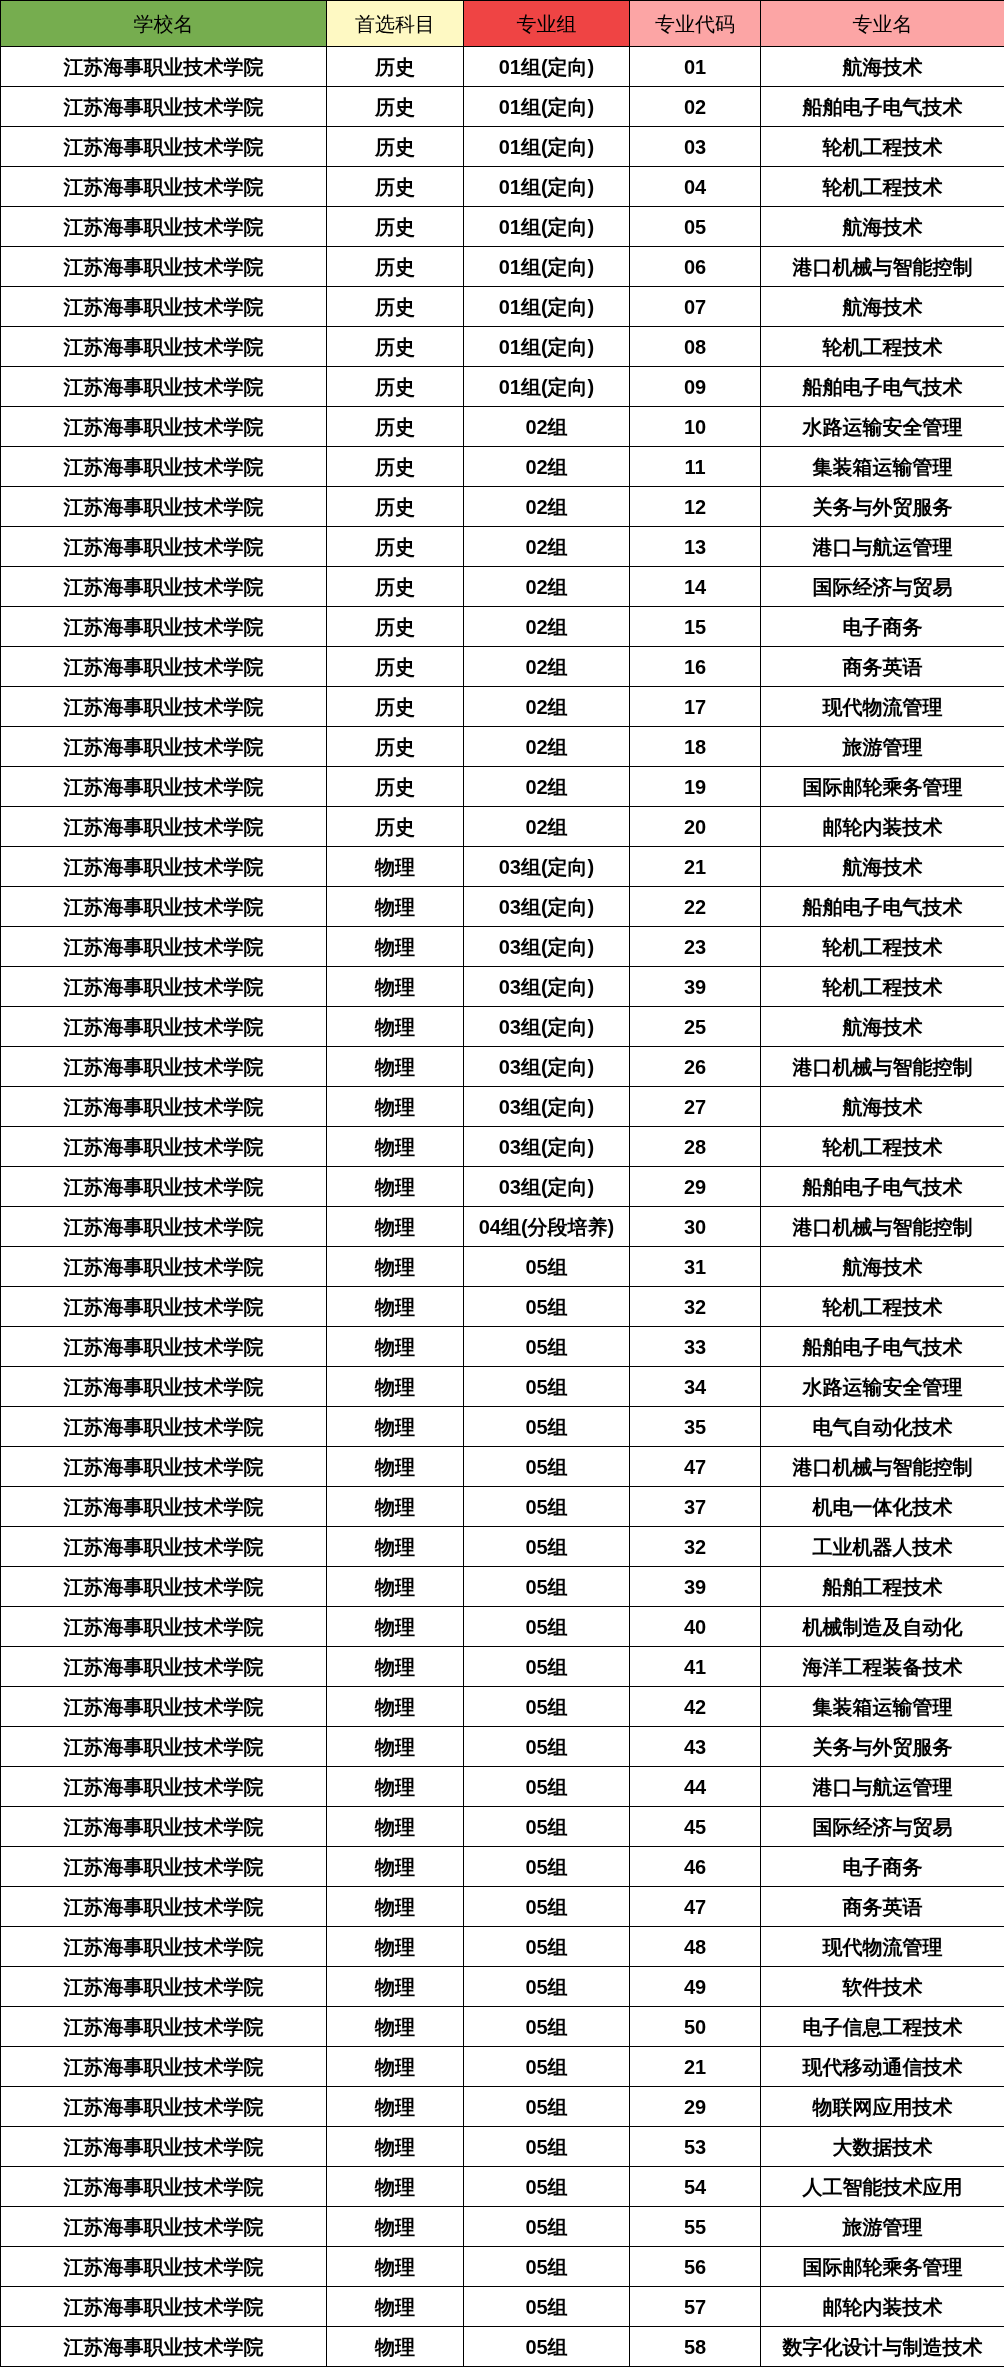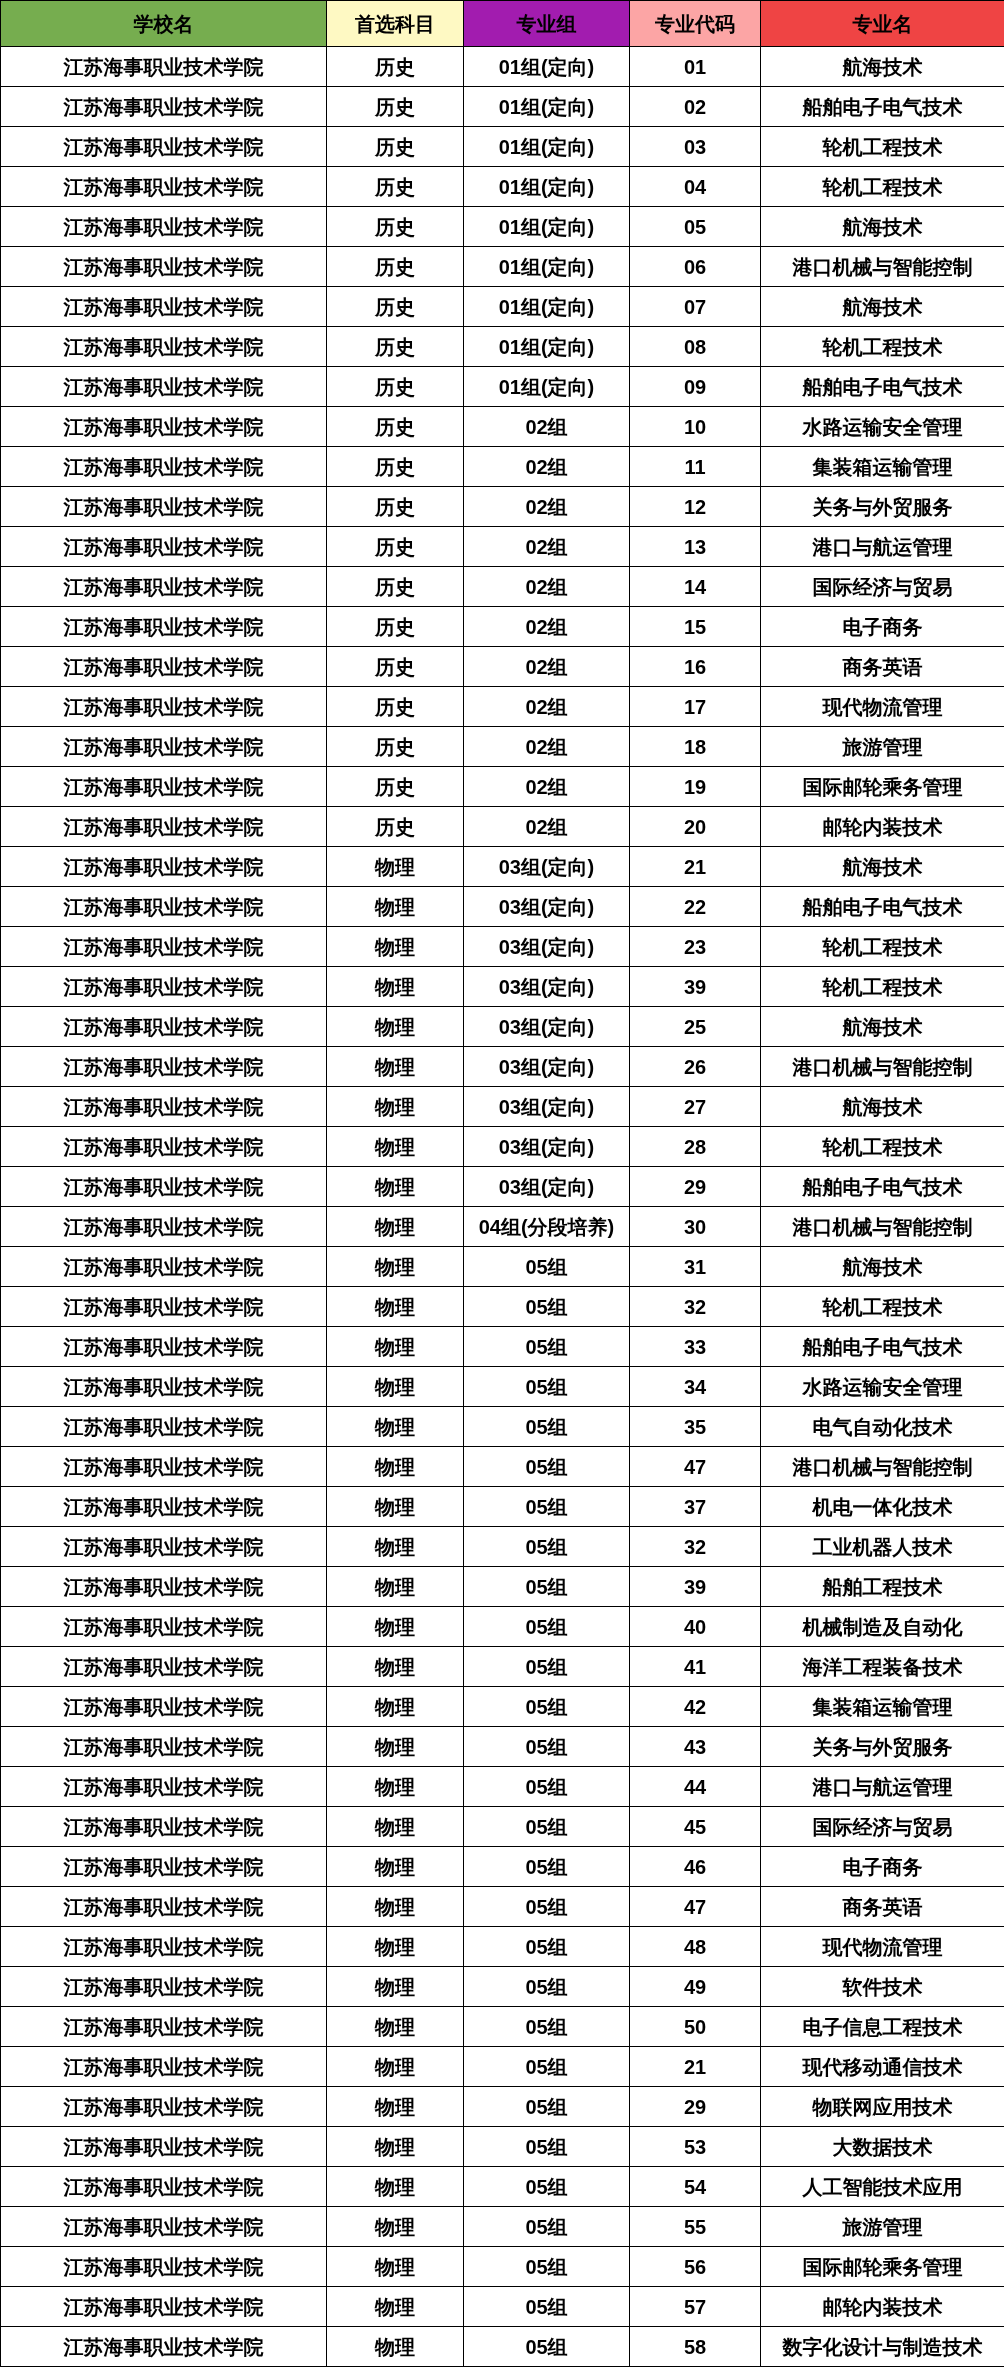--- a/index.html
+++ b/index.html
@@ -24,21 +24,21 @@
     text-align: center;
     vertical-align: middle;
     padding: 0 2px;
     overflow: hidden;
     white-space: nowrap;
     font-size: 20px;
     line-height: 1;
   }
   table.sheet thead th {
     height: 45px;
-    font-weight: 700;
+    font-weight: 400;
   }
   table.sheet tbody td {
     height: 39px;
     background: #ffffff;
   }
 </style>
 </head>
 <body>
 
 <table class="sheet">
@@ -46,23 +46,23 @@
     <col style="width:326px">
     <col style="width:137px">
     <col style="width:166px">
     <col style="width:131px">
     <col style="width:244px">
   </colgroup>
   <thead>
     <tr>
       <th style="background: rgb(118, 173, 79); color: rgb(0, 0, 0);">学校名</th>
       <th style="background: #fef9c3; color: rgb(0, 0, 0);">首选科目</th>
-      <th style="background: #a21caf; color: rgb(0, 0, 0);">专业组</th>
+      <th style="background: #ef4444; color: rgb(0, 0, 0);">专业组</th>
       <th style="background: #fca5a5; color: rgb(0, 0, 0);">专业代码</th>
-      <th style="background: #ef4444; color: rgb(0, 0, 0); margin-top: 16px;">专业名</th>
+      <th style="background: #fca5a5; color: rgb(0, 0, 0); margin-top: 16px;">专业名</th>
     </tr>
   </thead>
   <tbody id="table-body">
       <tr>
         <td>江苏海事职业技术学院</td>
         <td>历史</td>
         <td>01组(定向)</td>
         <td>01</td>
         <td>航海技术</td>
       </tr>

